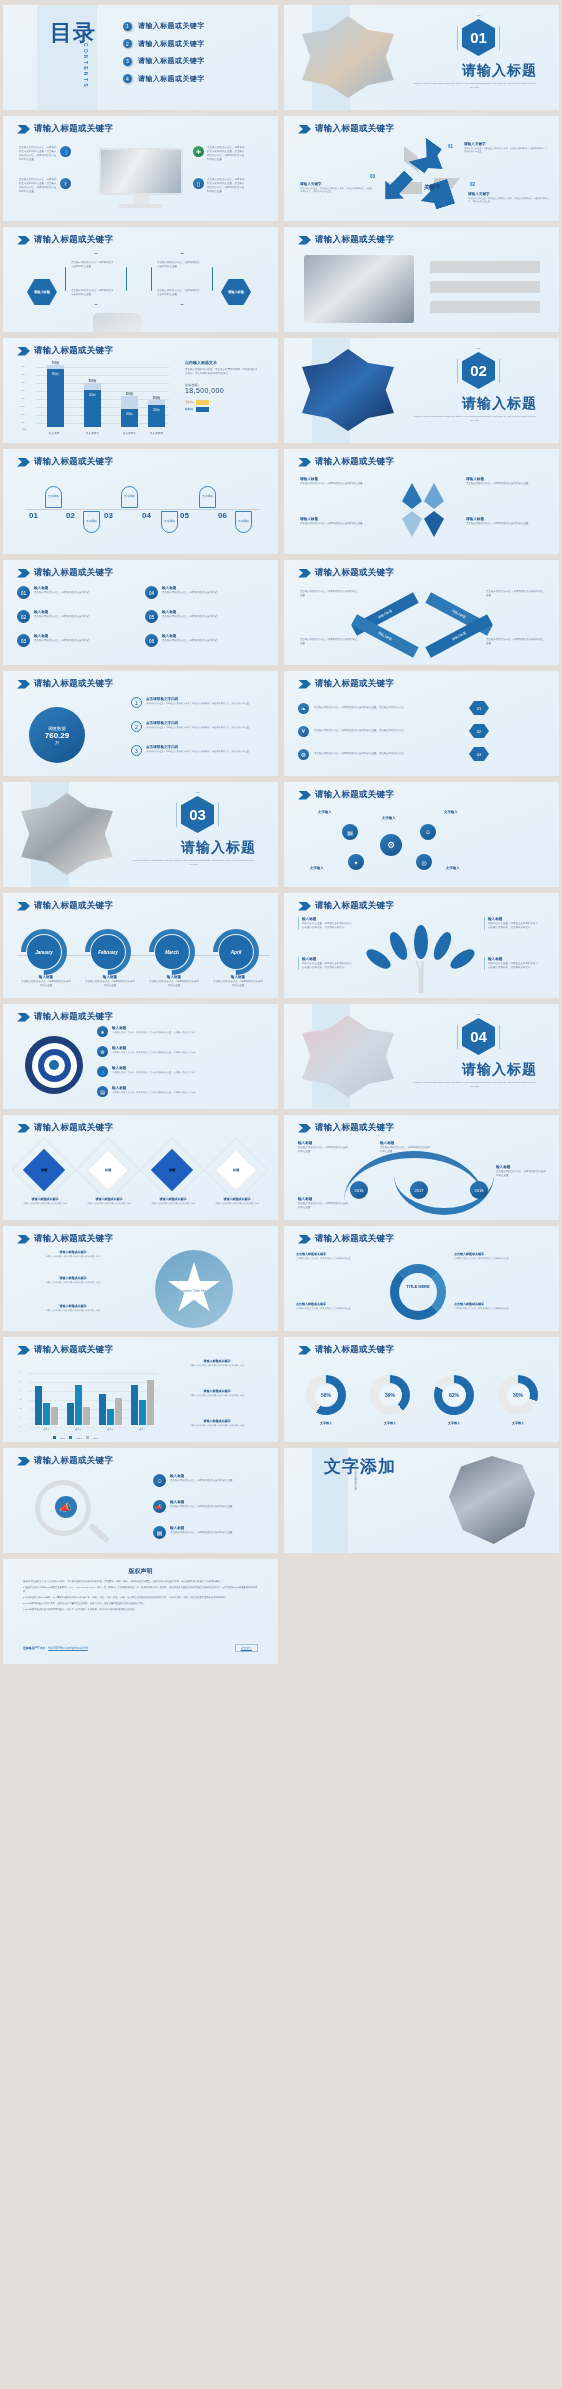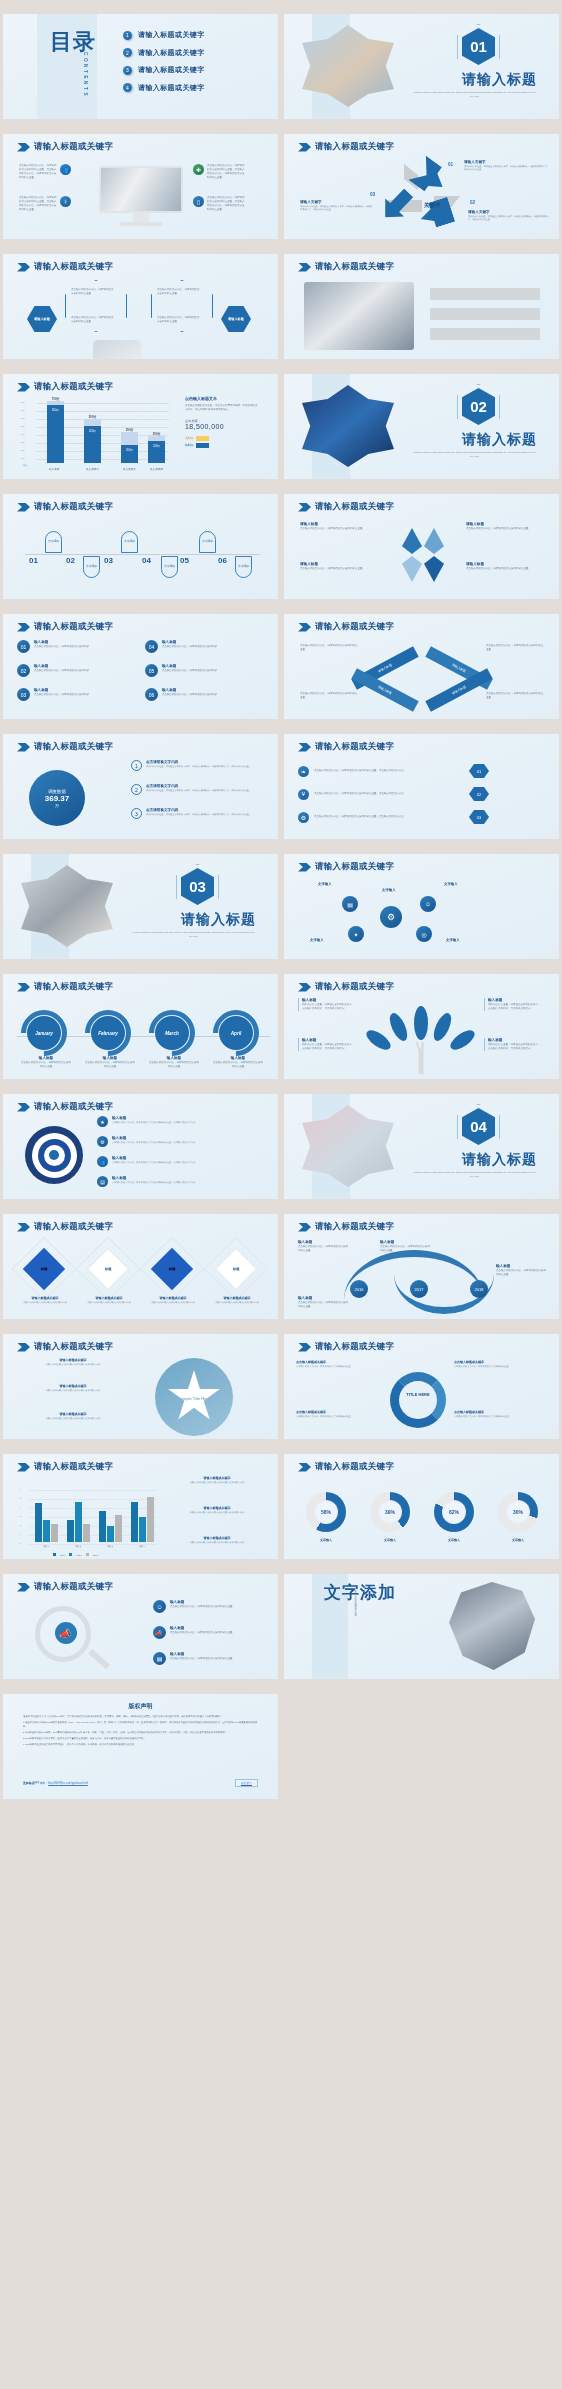--- a/index.html
+++ b/index.html
@@ -16,21 +16,20 @@
     grid-template-columns: 275px 275px;
     gap: 6px 6px;
     padding: 5px 3px;
   }
   .slide {
     width: 275px;
     height: 105px;
     background: linear-gradient(160deg,#eef5fa 0%,#e7f1f8 45%,#e3eef7 100%);
     position: relative;
     overflow: hidden;
-    margin-top: 9px;
   }
 
   
   .hdr { position:absolute; top:7px; left:14px; display:flex; align-items:center; gap:4px; }
   .hdr .arrow {
     width: 13px; height: 9px; flex:none;
     background: #1a6aa8;
     clip-path: polygon(0 0, 62% 0, 100% 50%, 62% 100%, 0 100%, 38% 50%);
   }
   .hdr .t { font-size: 8.5px; font-weight: bold; color:#1d4f86; letter-spacing:.3px; white-space:nowrap; }
@@ -524,21 +523,21 @@
   </div>
 
   <div class="slide">
     <div class="hdr">
       <div class="arrow"></div>
       <div class="t">请输入标题或关键字</div>
       </div>
     <div class="stage">
       <div class="circ" style="position:absolute;left:26px;top:16px;width:56px;height:56px;flex-direction:column;">
         <div style="font-size:4.4px">调查数据</div>
-        <div style="font-size:8px;font-weight:bold">369.37</div>
+        <div style="font-size:8px;font-weight:bold">760.29</div>
         <div style="font-size:4px">万</div>
         </div>
       <div style="position:absolute;left:128px;top:6px;width:140px;display:flex;gap:4px;">
         <div style="width:11px;height:11px;border-radius:50%;border:1px solid #2d7ab6;color:#1d4f86;font-size:5px;
              display:flex;align-items:center;justify-content:center;flex:none;">1</div>
         <div>
             <div class="subttl">点击请替换文字内容</div>
         <div class="mini2">您的内容打在这里，或者通过复制您的文本后，在此框中选择粘贴，并选择只保留文字。您的内容打在这里。</div>
           </div>
         </div>

